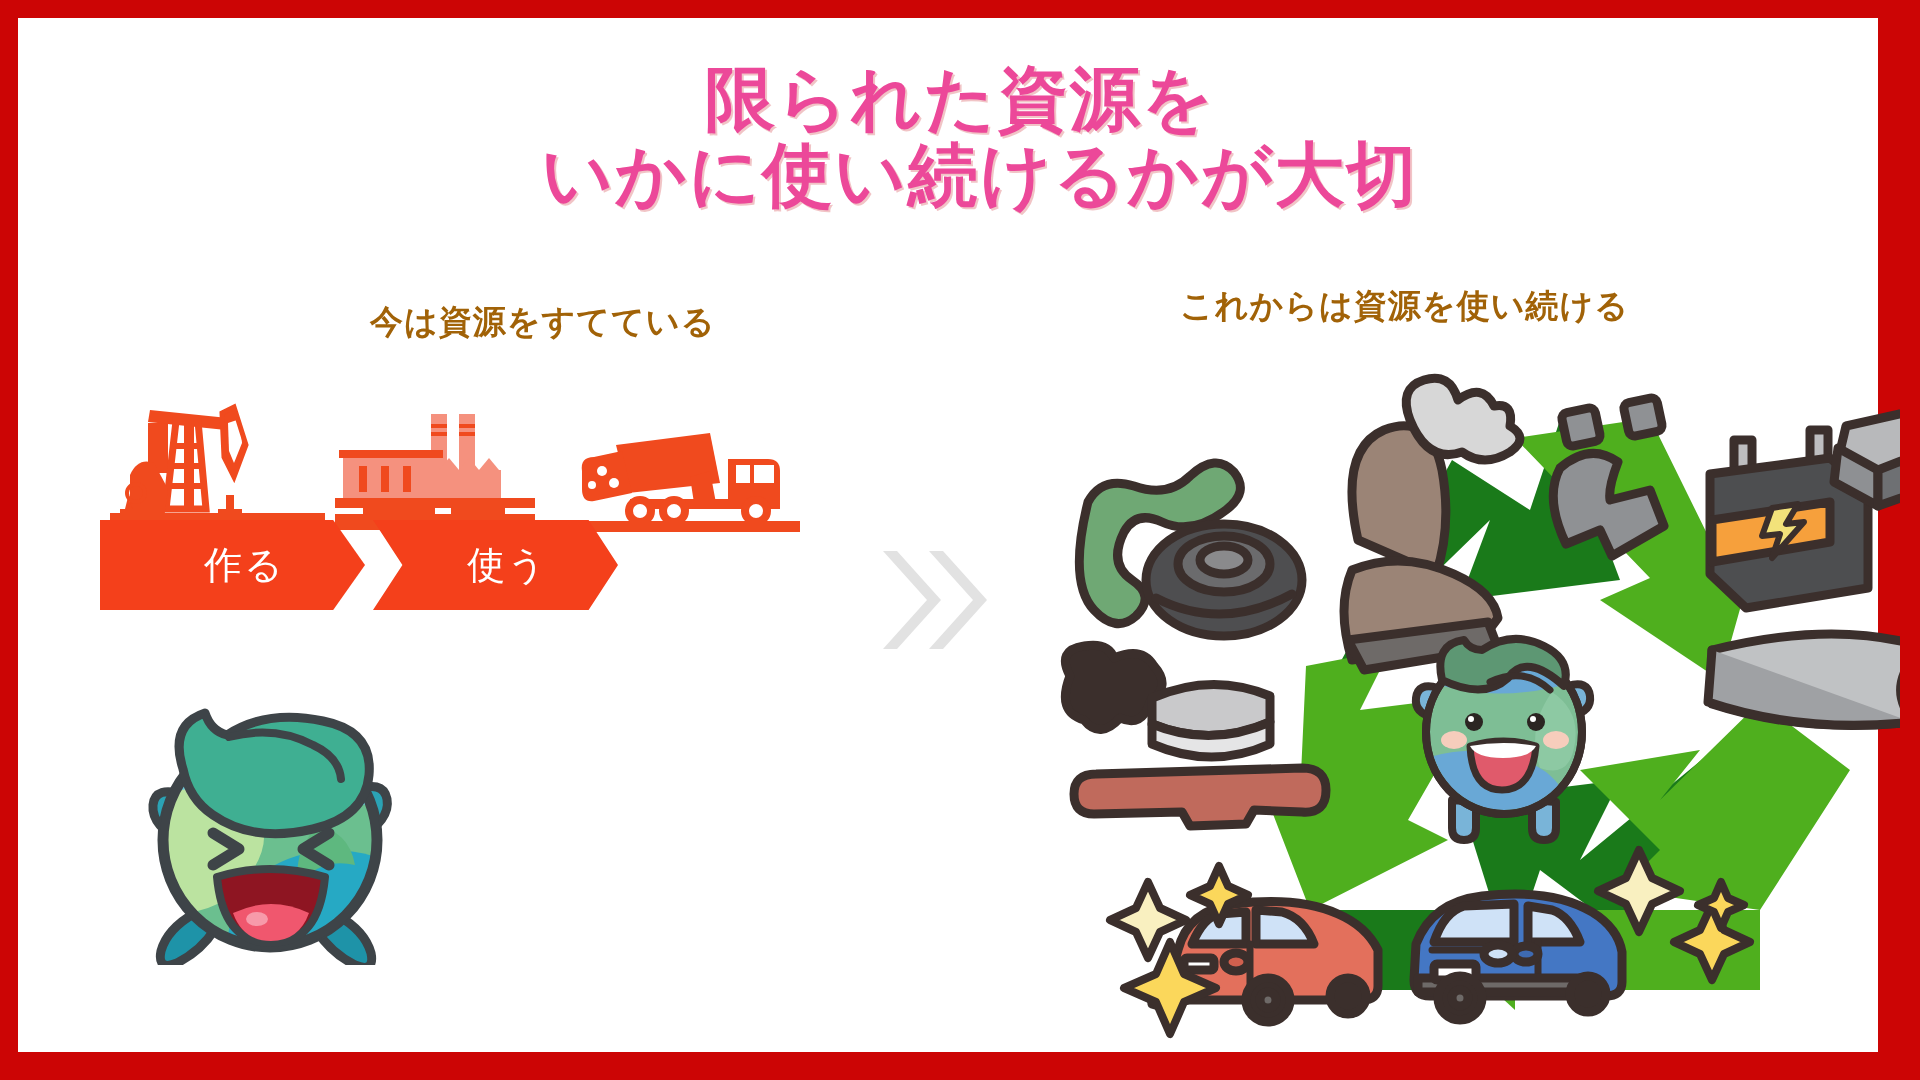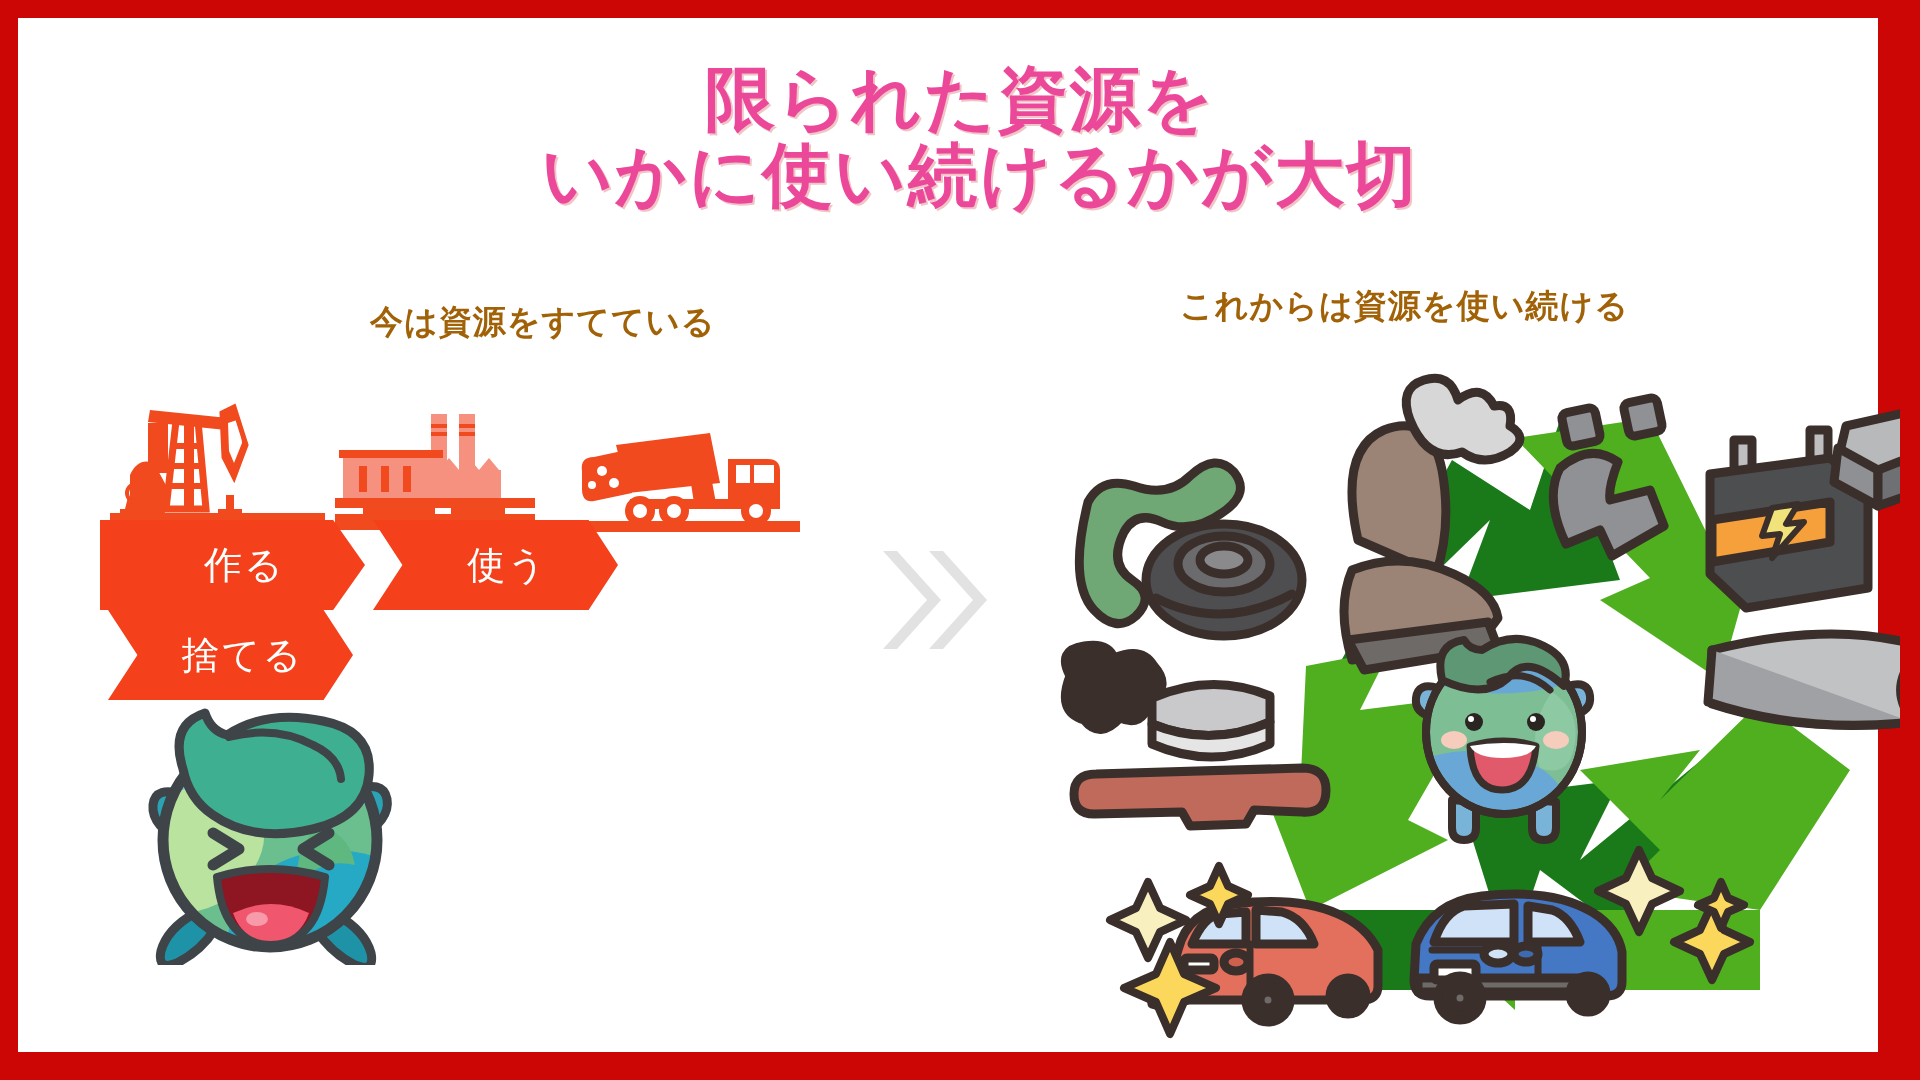--- a/index.html
+++ b/index.html
@@ -160,23 +160,20 @@
       </svg>
     </div>
 
     <div id="chev-band">
       <div class="chev c1">
           <span>作る</span>
         </div>
       <div class="chev c2">
           <span>使う</span>
         </div>
-      <div class="chev c3">
-          <span>捨てる</span>
-        </div>
     </div>
 
     <svg id="mascot-left" width="290" height="300" viewBox="0 0 290 300">
       <g stroke="#3E4448" stroke-width="9" stroke-linejoin="round" stroke-linecap="round">
 
         <path d="M60 130 q-30 -10 -32 10 q-2 22 34 40 Z" fill="#2BA3B5"></path>
         <path d="M228 126 q30 -12 34 8 q4 22 -32 42 Z" fill="#2BA3B5"></path>
         <path d="M70 248 q-28 16 -34 38 q-4 20 16 12 q24 -12 38 -34 Z" fill="#1E93A8"></path>
         <path d="M212 250 q28 16 34 38 q4 20 -16 12 q-24 -12 -38 -34 Z" fill="#1E93A8"></path>
 

